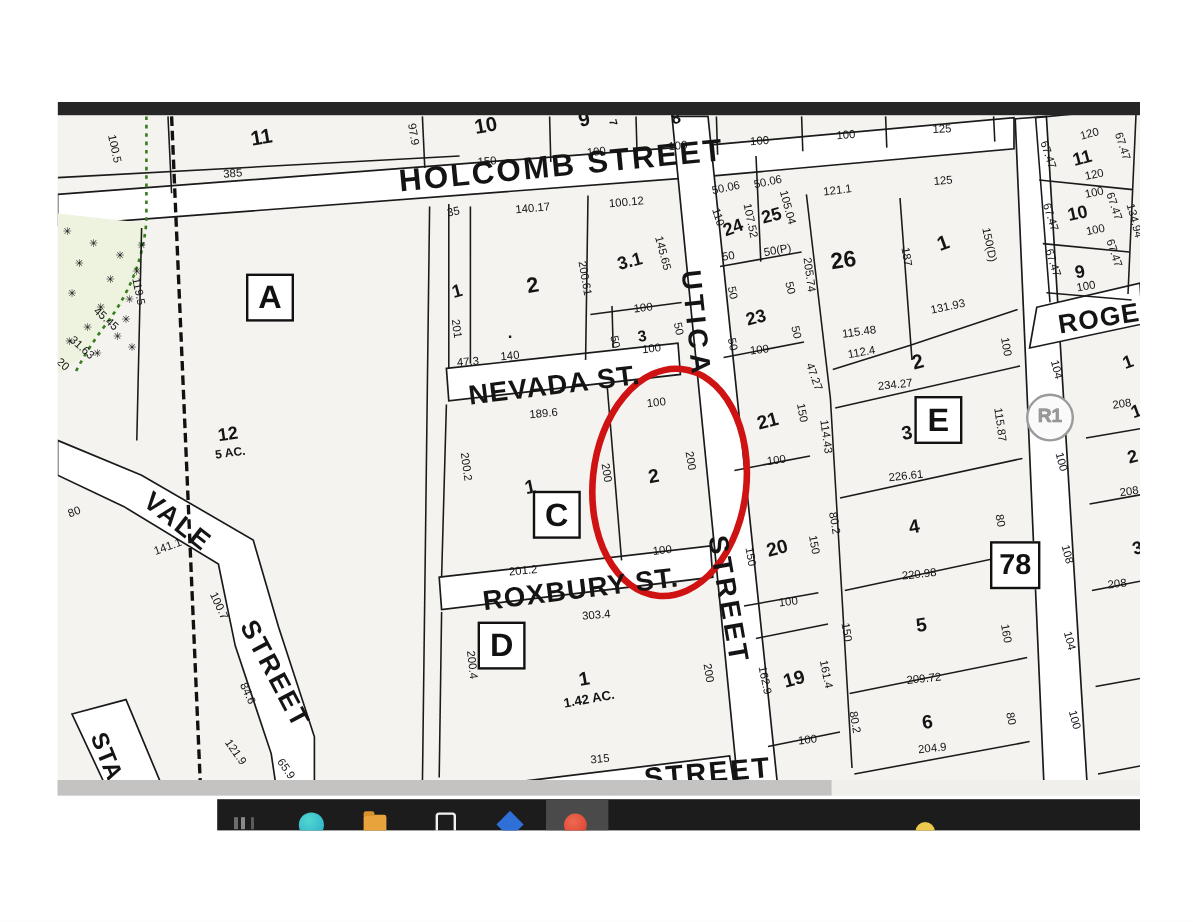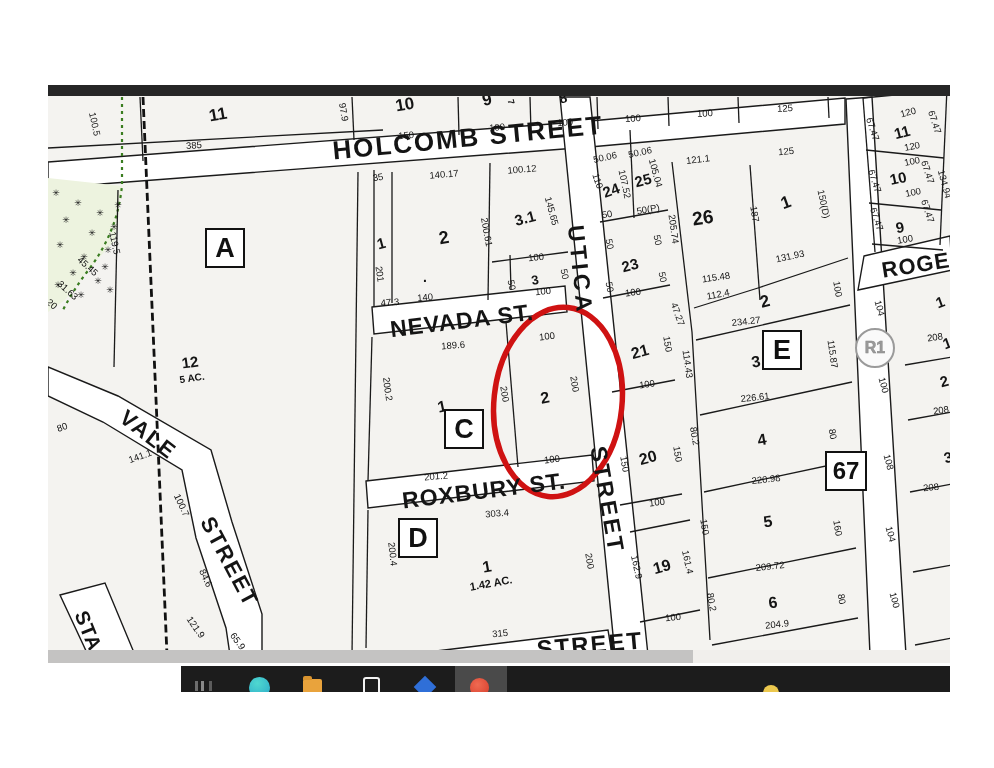--- a/index.html
+++ b/index.html
@@ -284,21 +284,21 @@
         <span class="veg-mark" style="left: 50px; top: 196px; transform: translate(-50%, -50%) rotate(0deg);">✳</span>
         <span class="veg-mark" style="left: 10px; top: 200px; transform: translate(-50%, -50%) rotate(0deg);">✳</span>
         <span class="veg-mark" style="left: 33px; top: 210px; transform: translate(-50%, -50%) rotate(0deg);">✳</span>
         <span class="veg-mark" style="left: 57px; top: 182px; transform: translate(-50%, -50%) rotate(0deg);">✳</span>
         <span class="veg-mark" style="left: 70px; top: 120px; transform: translate(-50%, -50%) rotate(0deg);">✳</span>
         <span class="veg-mark" style="left: 62px; top: 205px; transform: translate(-50%, -50%) rotate(0deg);">✳</span>
         <div class="block-box" style="left: 177px; top: 163px;">A</div>
         <div class="block-box" style="left: 416px; top: 344px;">C</div>
         <div class="block-box" style="left: 370px; top: 453px;">D</div>
         <div class="block-box" style="left: 734px; top: 265px;">E</div>
-        <div class="lot-badge" style="left: 798px; top: 386px;">67</div>
+        <div class="lot-badge" style="left: 798px; top: 386px;">78</div>
         <div class="zone-badge" style="left: 827px; top: 263px;">R1</div>
       </div>
     <div id="topbar"></div>
   </div>
 
   <div id="scroll-track">
     <div id="scroll-thumb"></div>
   </div>
 
   <div id="taskbar">

